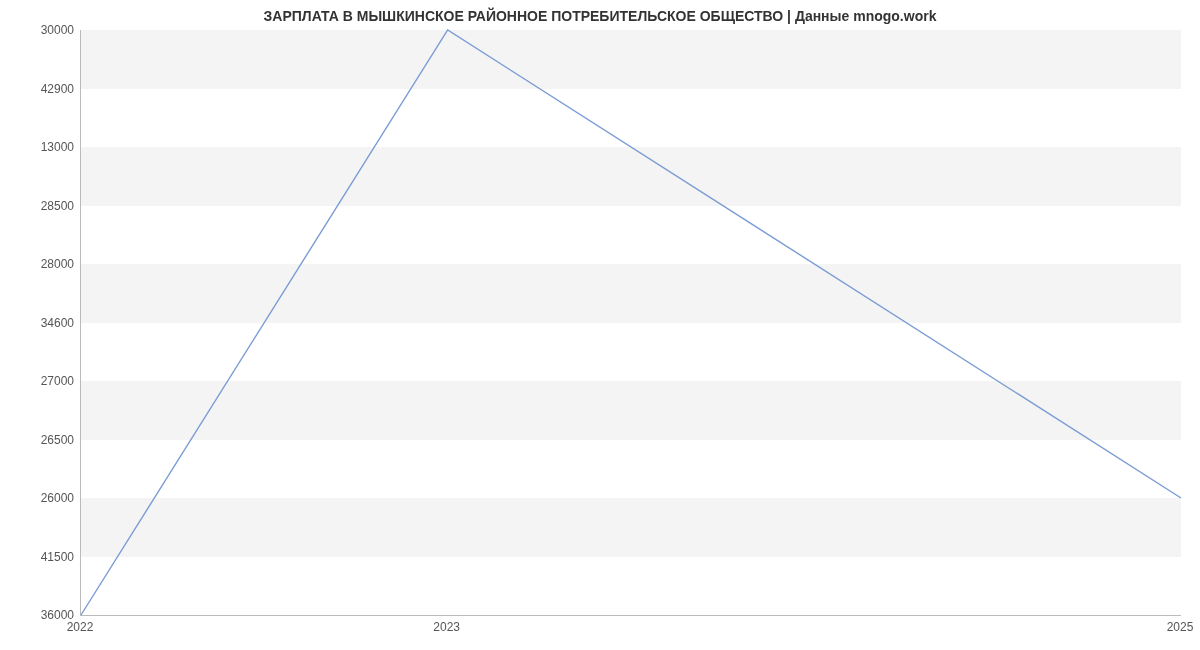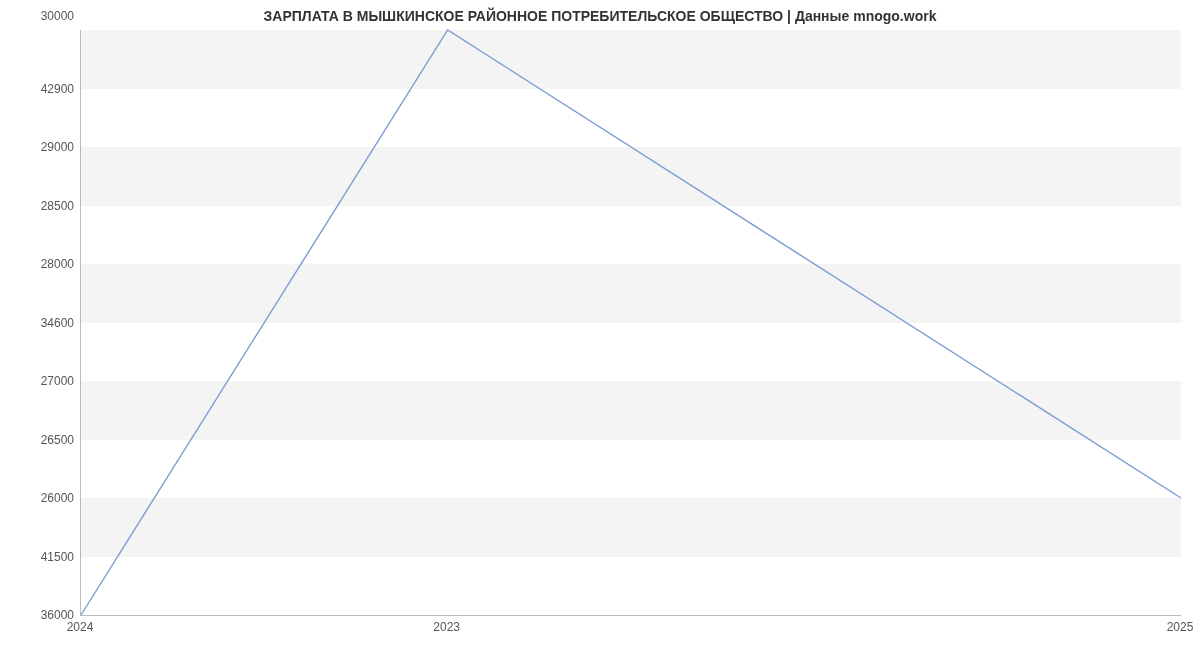--- a/index.html
+++ b/index.html
@@ -90,19 +90,19 @@
     </svg>
   </div>
 <div class="ytick" style="top: 615px;">36000</div>
     <div class="ytick" style="top: 556.5px;">41500</div>
     <div class="ytick" style="top: 498px;">26000</div>
     <div class="ytick" style="top: 439.5px; text-align: right;">26500</div>
     <div class="ytick" style="top: 381px;">27000</div>
     <div class="ytick" style="top: 322.5px;">34600</div>
     <div class="ytick" style="top: 264px;">28000</div>
     <div class="ytick" style="top: 205.5px;">28500</div>
-    <div class="ytick" style="top: 147px;">29000</div>
+    <div class="ytick" style="top: 147px;">13000</div>
     <div class="ytick" style="top: 88.5px;">42900</div>
-    <div class="ytick" style="top: 16px; text-align: right;">30000</div>
-    <div class="xtick" style="left: 80px;">2024</div>
+    <div class="ytick" style="top: 30px; text-align: right;">30000</div>
+    <div class="xtick" style="left: 80px;">2022</div>
     <div class="xtick" style="left: 446.667px;">2023</div>
     <div class="xtick" style="left: 1180px;">2025</div>
   </div>
 
 </body></html>

